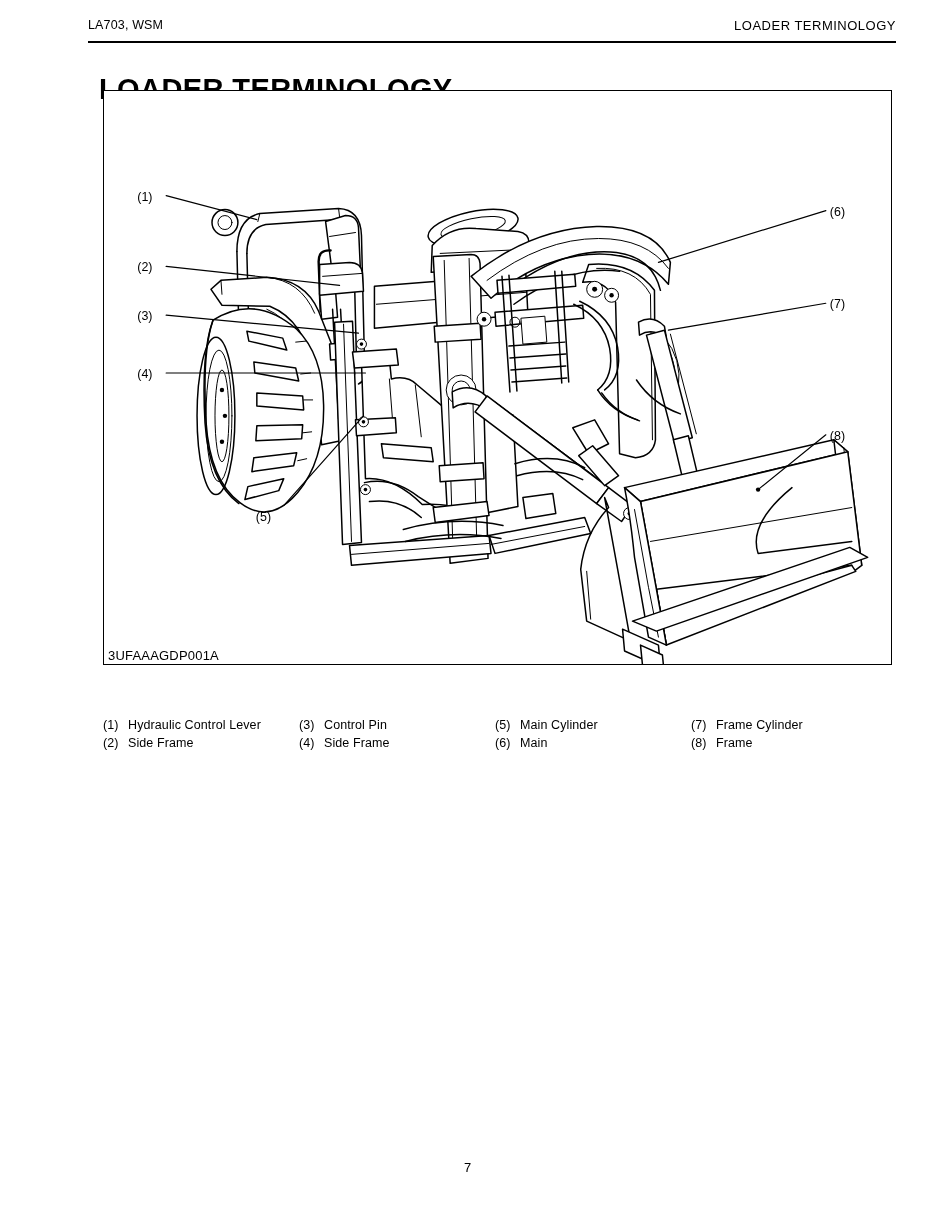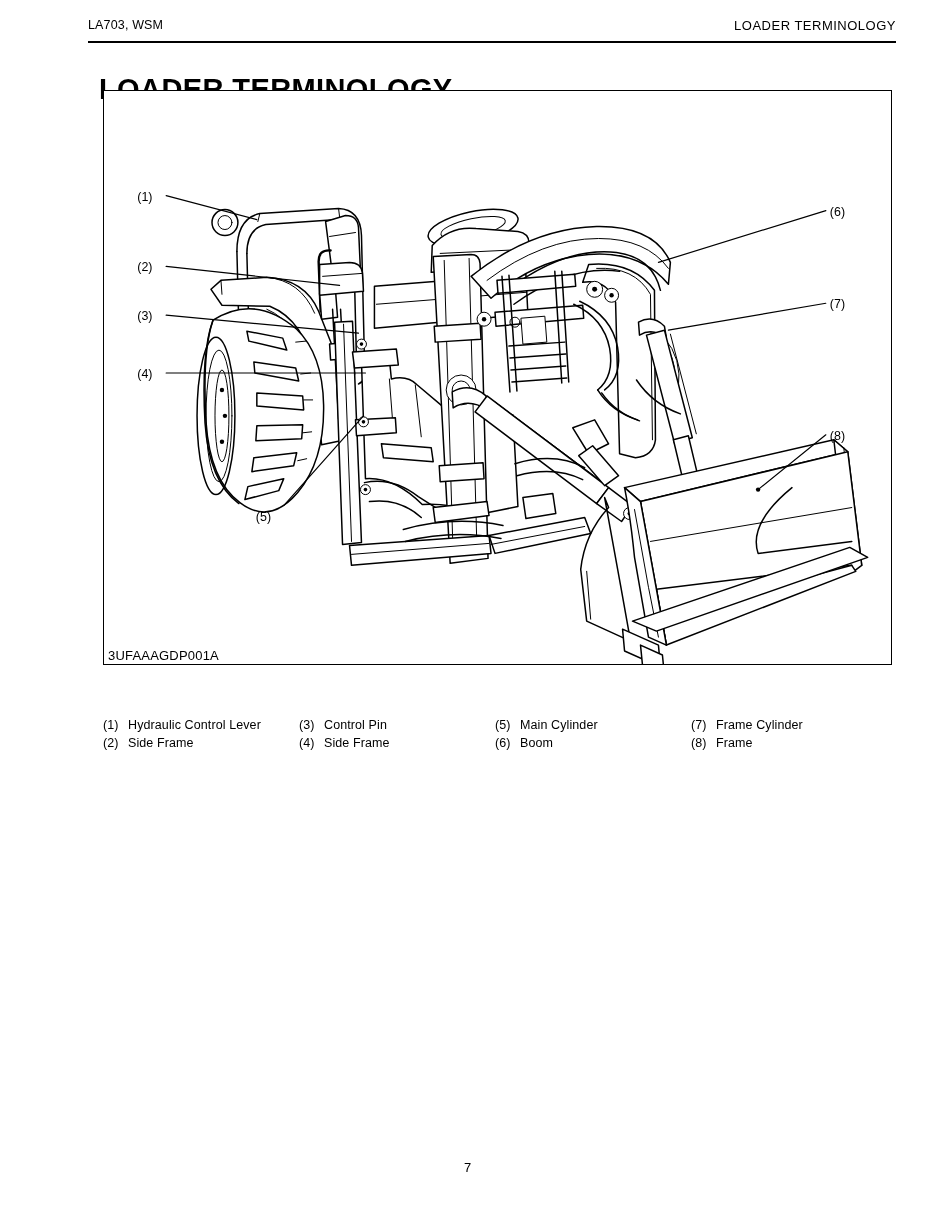--- a/index.html
+++ b/index.html
@@ -467,21 +467,21 @@
     </div>
   </div>
 
   <div class="legend-col">
     <div class="legend-row">
       <span class="legend-num">(5)</span>
       <span class="legend-label">Main Cylinder</span>
     </div>
     <div class="legend-row">
       <span class="legend-num">(6)</span>
-      <span class="legend-label">Boom</span>
+      <span class="legend-label">Main</span>
     </div>
   </div>
 
   <div class="legend-col">
     <div class="legend-row">
       <span class="legend-num">(7)</span>
       <span class="legend-label">Frame Cylinder</span>
     </div>
     <div class="legend-row">
       <span class="legend-num">(8)</span>

